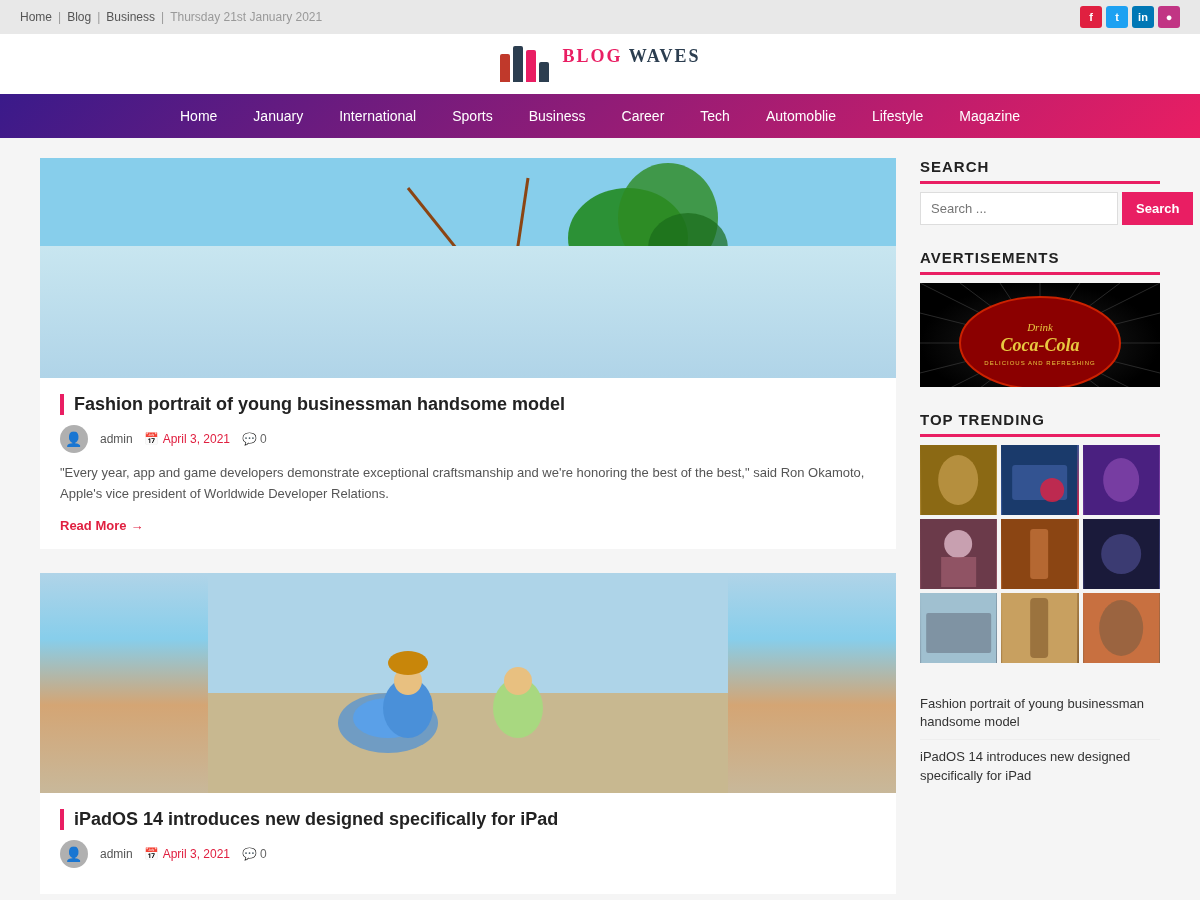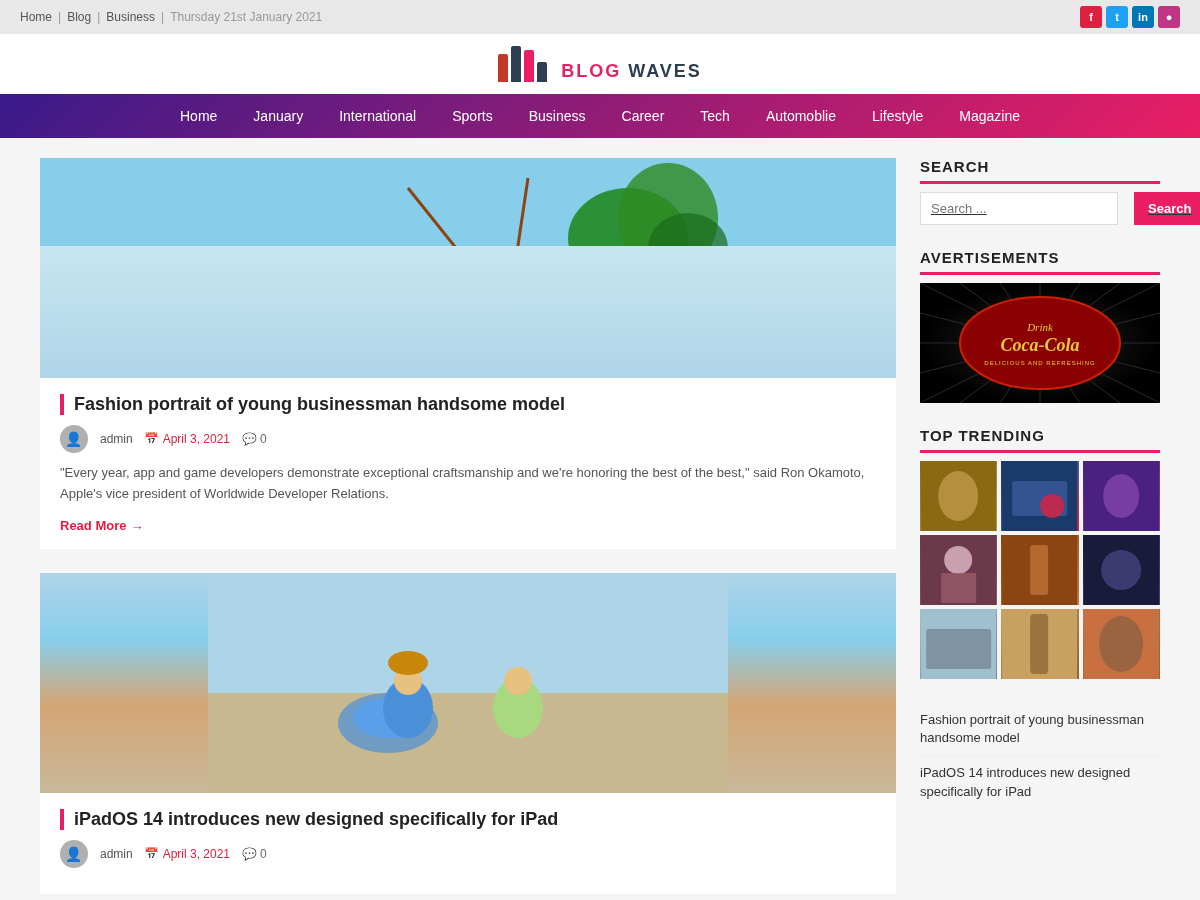--- a/index.html
+++ b/index.html
@@ -27,22 +27,23 @@
     }
     .social-icon.twitter { background: #1da1f2; }
     .social-icon.linkedin { background: #0077b5; }
     .social-icon.instagram { background: #c13584; }
 
     
     .logo-area {
       background: white;
       display: flex;
       justify-content: center;
-      align-items: flex-end;
+      align-items: flex-start;
       padding: 12px 0;
+      font-family: Liberation Serif, serif;
     }
     .logo-icon {
       display: flex;
       align-items: flex-end;
       gap: 3px;
       margin-right: 6px;
     }
     .logo-bar { width: 10px; border-radius: 2px 2px 0 0; }
     .logo-bar-1 { height: 28px; background: #c0392b; }
     .logo-bar-2 { height: 36px; background: #2c3e50; }
@@ -145,42 +146,42 @@
       font-weight: bold;
       color: #222;
       margin-bottom: 8px;
       padding-bottom: 6px;
       border-bottom: 3px solid #e91e63;
       text-transform: uppercase;
       letter-spacing: 1px;
     }
 
     
-    .search-bar { display: flex; gap: 16px; text-decoration: underline; }
+    .search-bar { display: flex; gap: 4px; }
     .search-input {
       flex: 1;
       padding: 8px 10px;
       border: 1px solid #ddd;
       font-size: 13px;
       outline: none;
     }
     .search-button {
       background: #e91e63;
       color: white;
       border: none;
       padding: 8px 14px;
       font-size: 13px;
       cursor: pointer;
       font-weight: bold;
     }
 
     
     .ad-block {
       width: 100%;
-      height: 120px;
+      height: 104px;
       background: radial-gradient(circle, #1a1a1a 0%, #0a0a0a 100%);
       display: flex;
       align-items: center;
       justify-content: center;
       position: relative;
       overflow: hidden;
     }
     .ad-lines {
       position: absolute;
       width: 100%; height: 100%;

